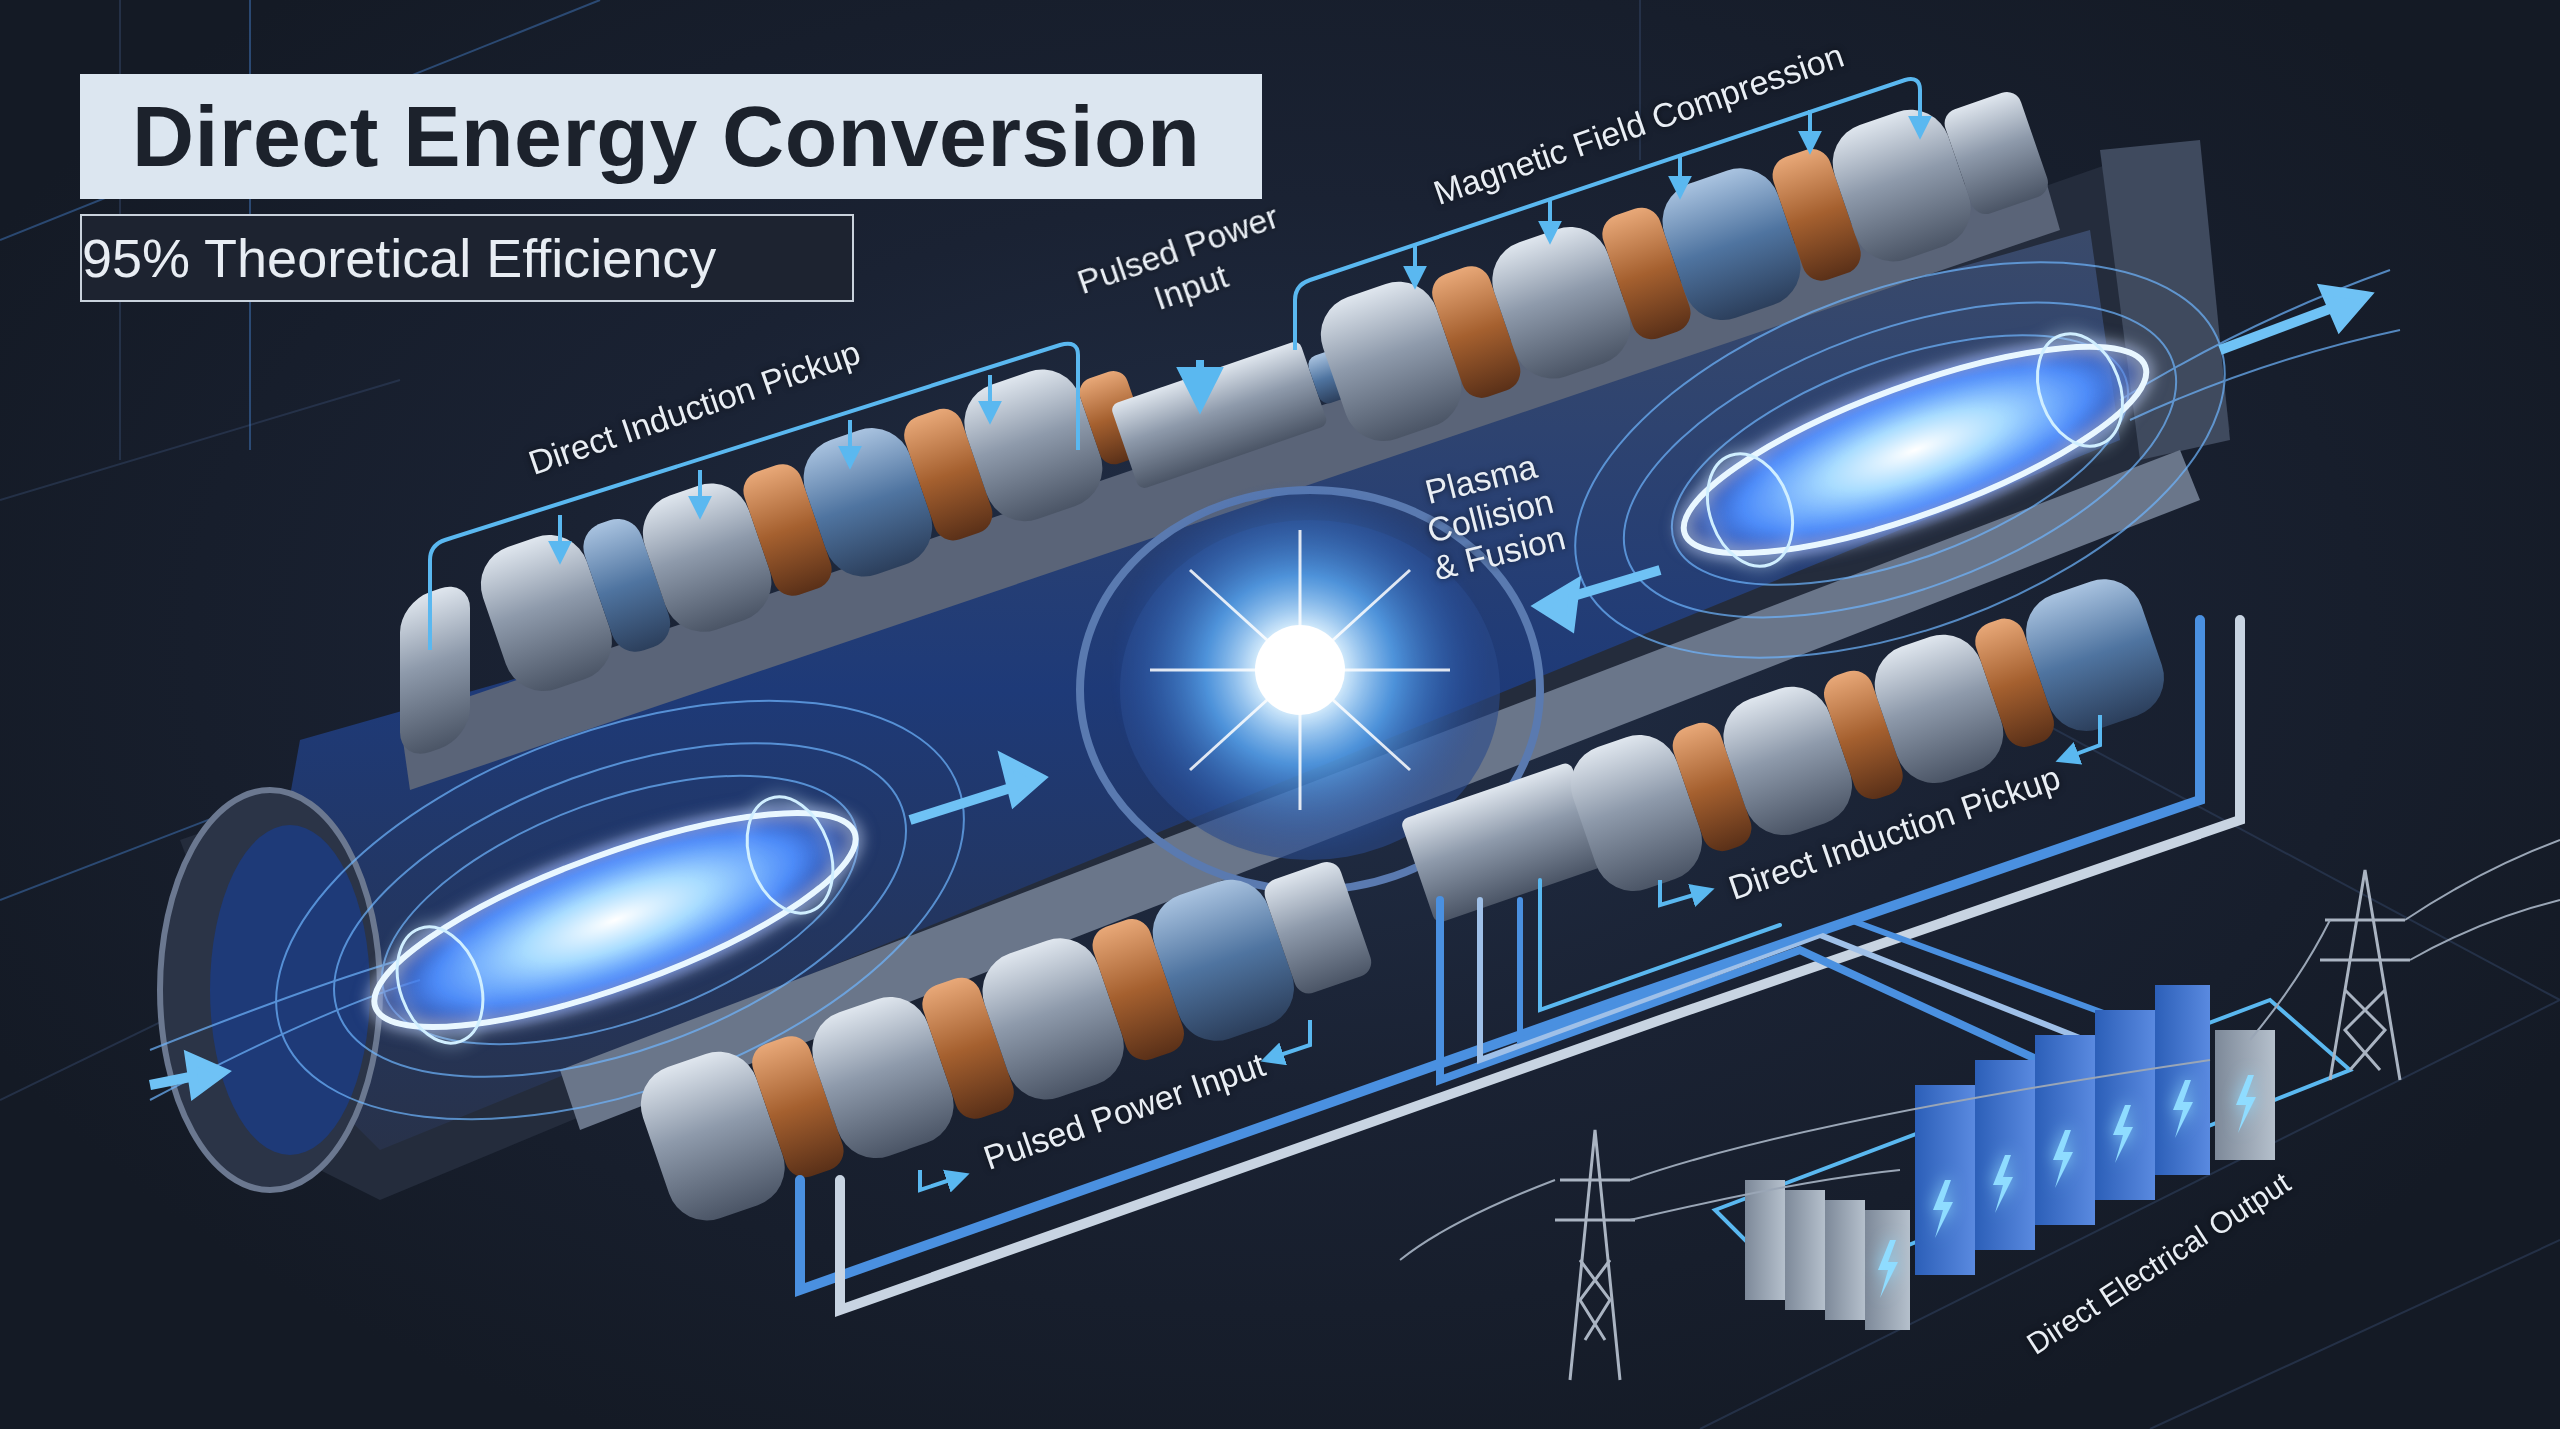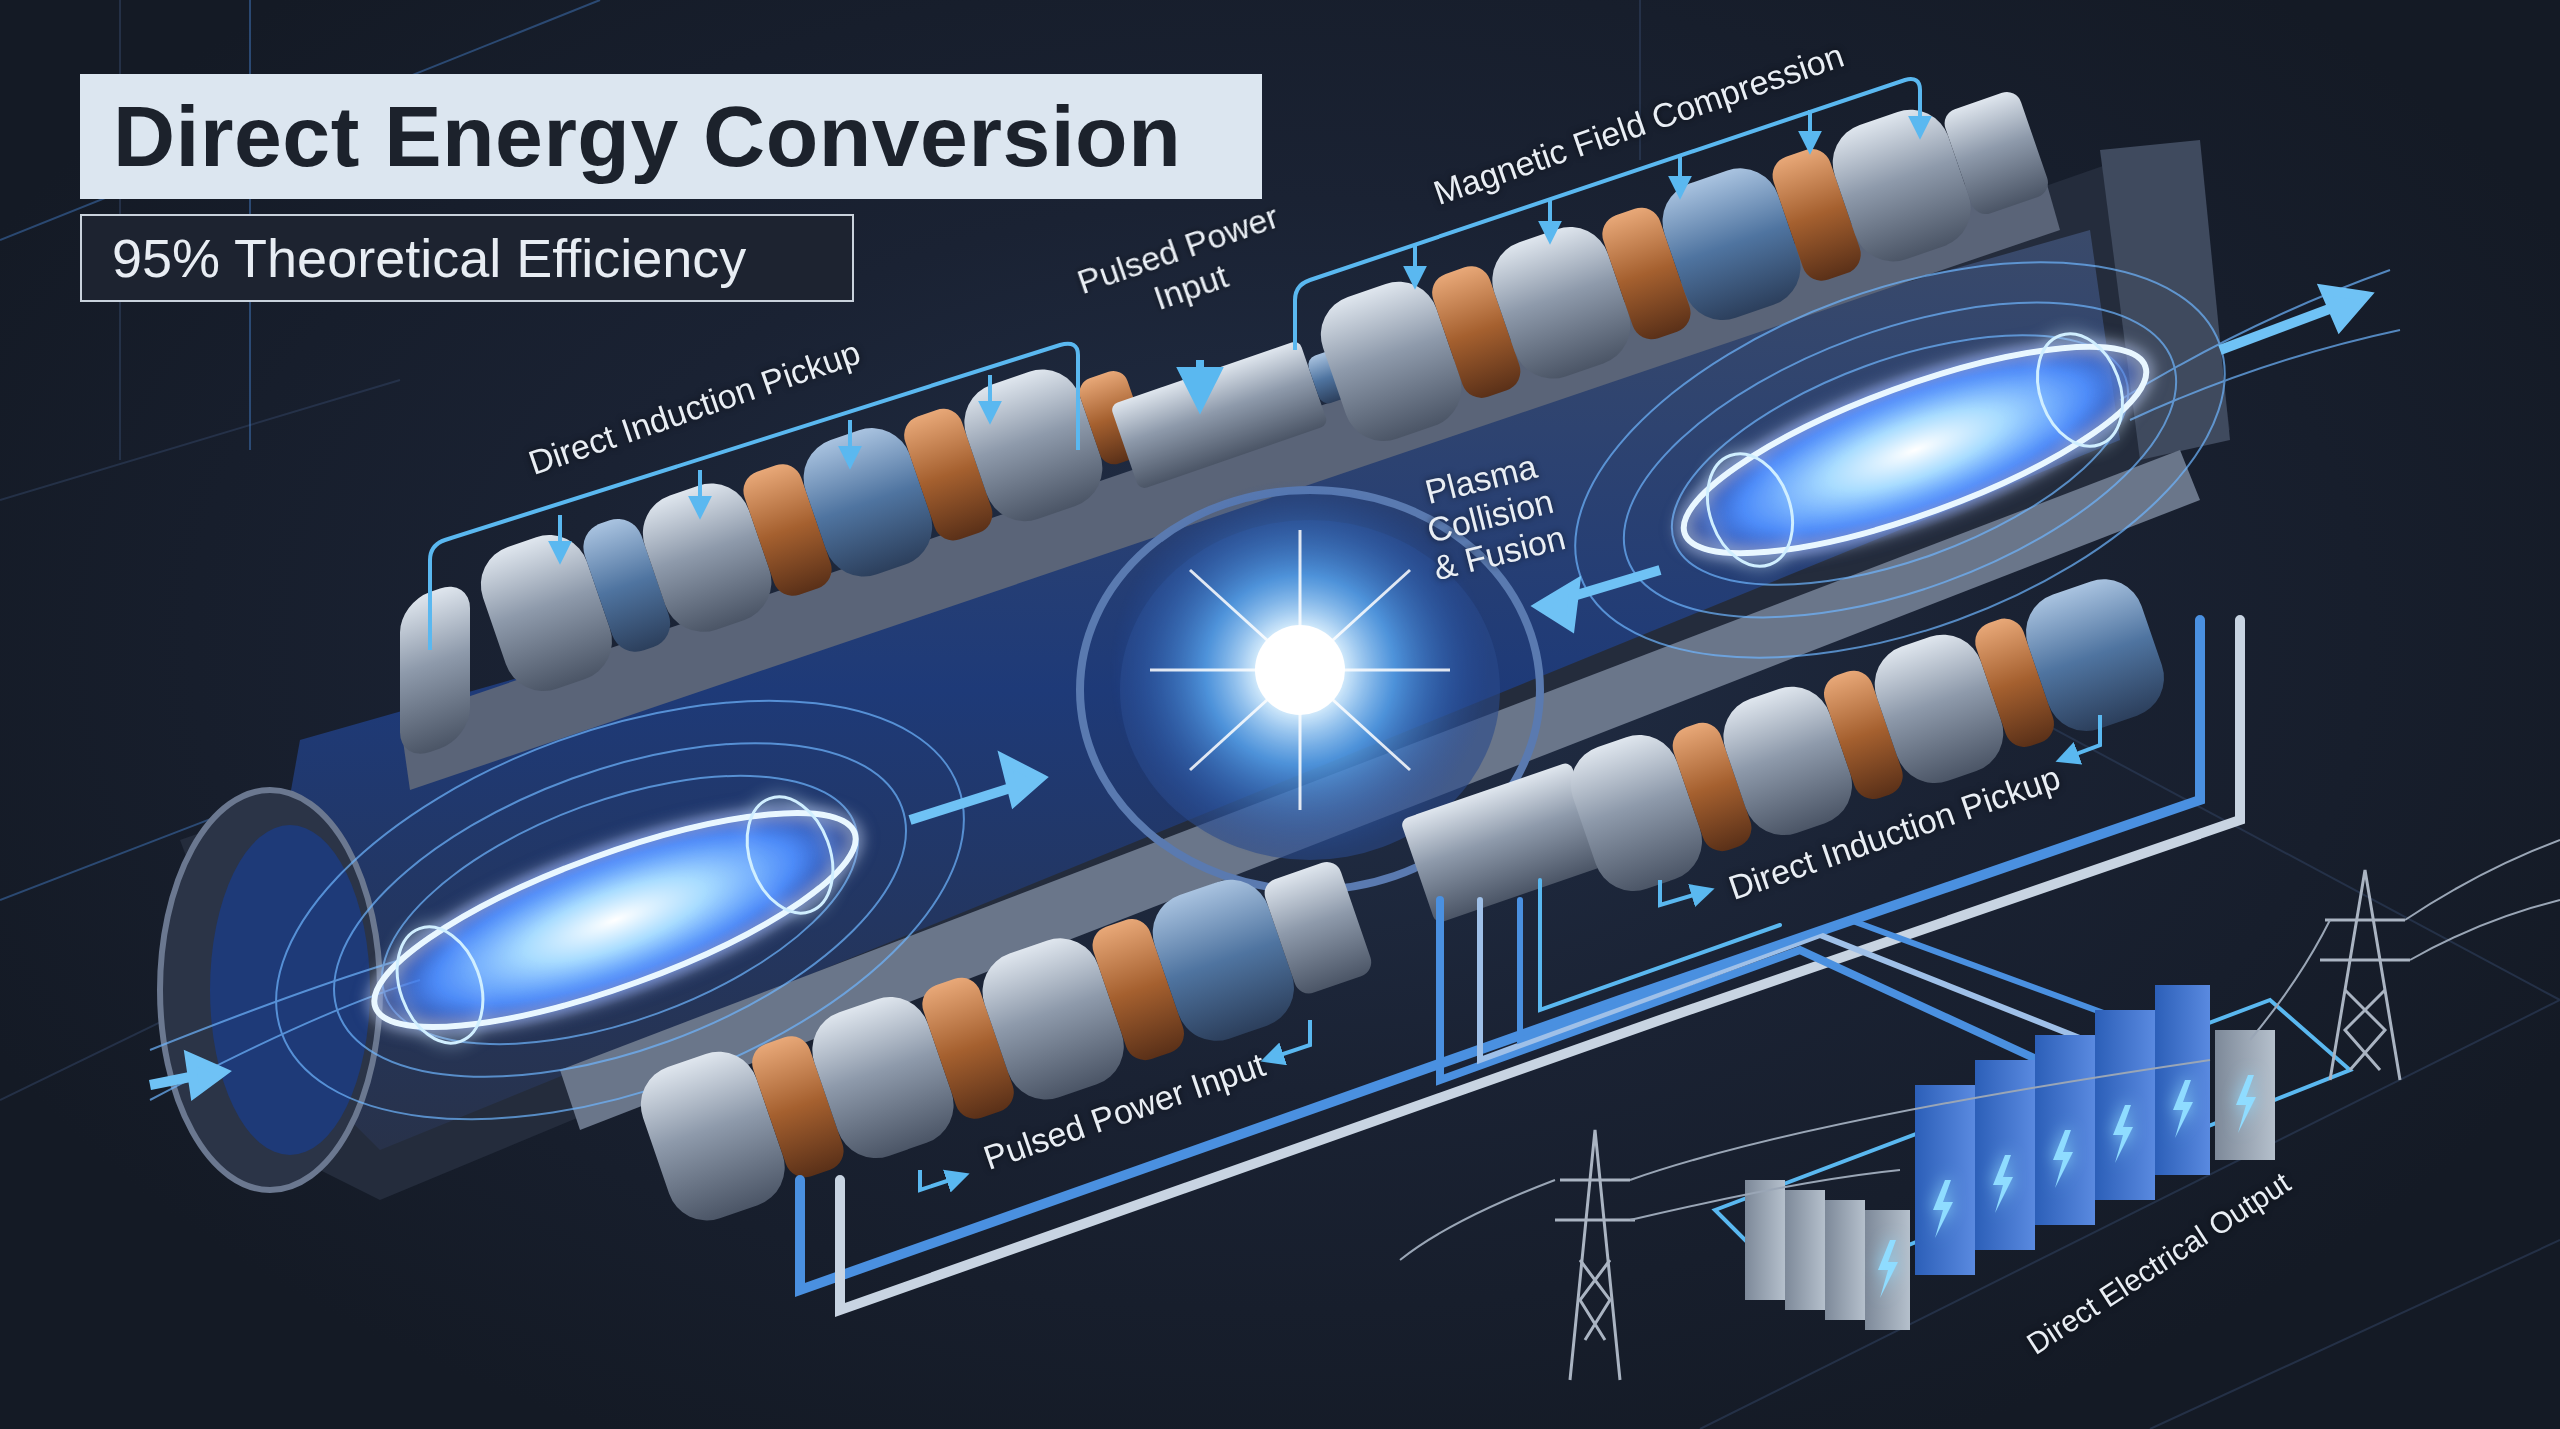--- a/index.html
+++ b/index.html
@@ -2,24 +2,24 @@
 <html><head>
 <meta charset="utf-8">
 <style>
   html,body{margin:0;padding:0;}
   body{width:2560px;height:1429px;overflow:hidden;background:#161c28;font-family:"Liberation Sans","DejaVu Sans",sans-serif;}
   .stage{position:relative;width:2560px;height:1429px;overflow:hidden;
     background:
       radial-gradient(ellipse at 50% 45%, #22304a 0%, #1a2233 40%, #141a25 80%);}
   svg.scene{position:absolute;left:0;top:0;width:2560px;height:1429px;}
   .title-box{position:absolute;left:80px;top:74px;width:1182px;height:125px;background:#dce6f0;
-    display:flex;align-items:center;padding-left:33px;box-sizing:border-box;}
+    display:flex;align-items:center;padding-left:52px;box-sizing:border-box;}
   .title-box span{font-size:86px;font-weight:bold;color:#1c222c;letter-spacing:0.5px;}
   .subtitle-box{position:absolute;left:80px;top:214px;width:774px;height:88px;background:#1d2330;
-    border:2px solid #c9d2dc;box-sizing:border-box;display:flex;align-items:center;padding-left:30px;}
+    border:2px solid #c9d2dc;box-sizing:border-box;display:flex;align-items:center;}
   .subtitle-box span{font-size:54px;color:#e8edf3;}
   .lbl{position:absolute;color:#e9eef4;font-size:34px;white-space:nowrap;transform-origin:left center;
     text-shadow:0 0 6px rgba(0,0,0,0.6);}
   .lbl.stack{text-align:center;line-height:40px;}
 </style>
 </head>
 <body>
 
 <div class="stage">
 

